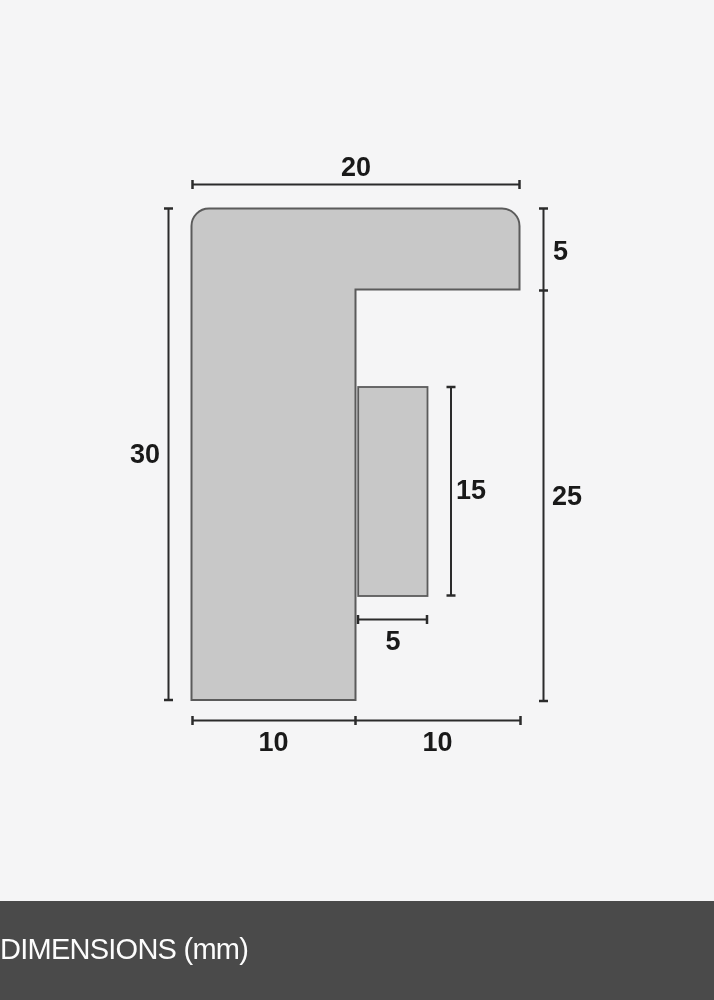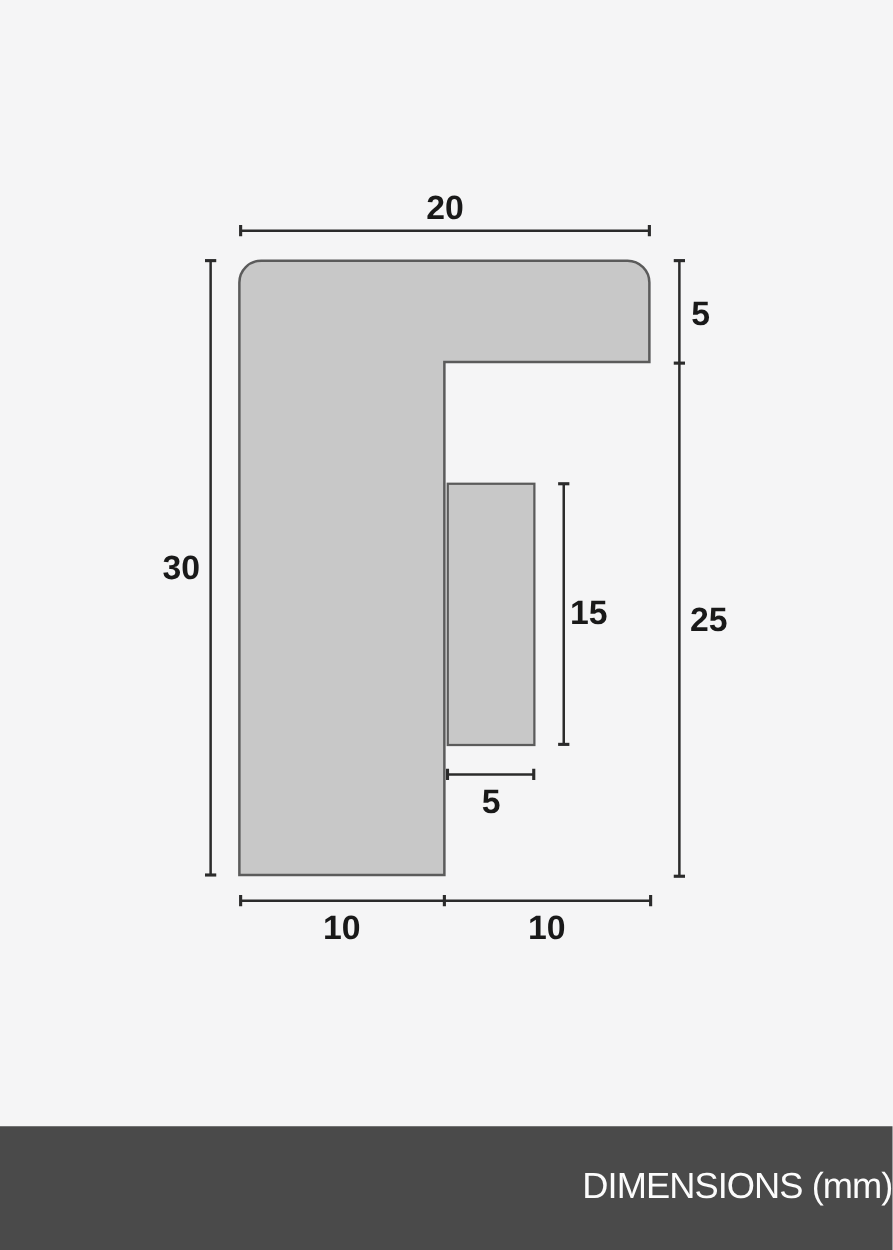--- a/index.html
+++ b/index.html
@@ -1,19 +1,19 @@
 <!DOCTYPE html>
 <html><head>
 <meta charset="utf-8">
 <style>
   html,body{margin:0;padding:0;}
   body{width:714px;height:1000px;background:#f5f5f6;overflow:hidden;
        font-family:"Liberation Sans",sans-serif;position:relative;}
   .footer{position:absolute;left:0;top:901px;width:714px;height:99px;
-          background:#4a4a4a;display:flex;align-items:center;justify-content:flex-end;}
+          background:#4a4a4a;display:flex;align-items:center;justify-content:flex-start;}
   .footer span{color:#fcfcfc;font-size:29px;font-weight:400;letter-spacing:-0.75px;
                padding-bottom:3px;}
 </style>
 </head>
 <body>
 
 <svg width="714" height="901" viewBox="0 0 714 901" style="position:absolute;left:0;top:0;">
 
   <path d="M 191.5 226 A 17.5 17.5 0 0 1 209 208.5 H 502 A 17.5 17.5 0 0 1 519.5 226 V 289.5 H 355.5 V 700 H 191.5 Z" fill="#c8c8c8" stroke="#5b5b5b" stroke-width="2"></path>
 

